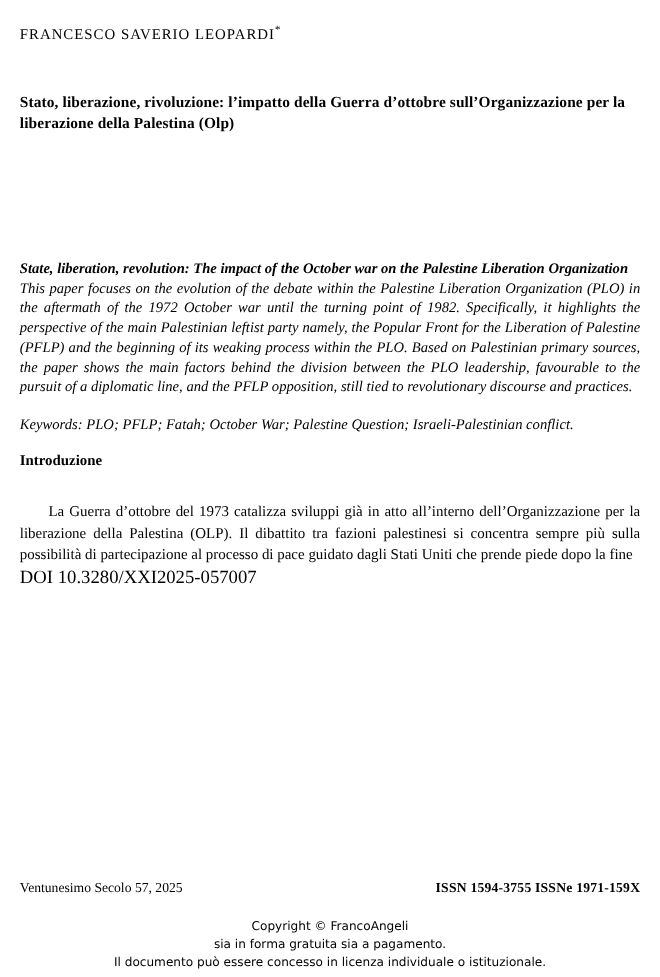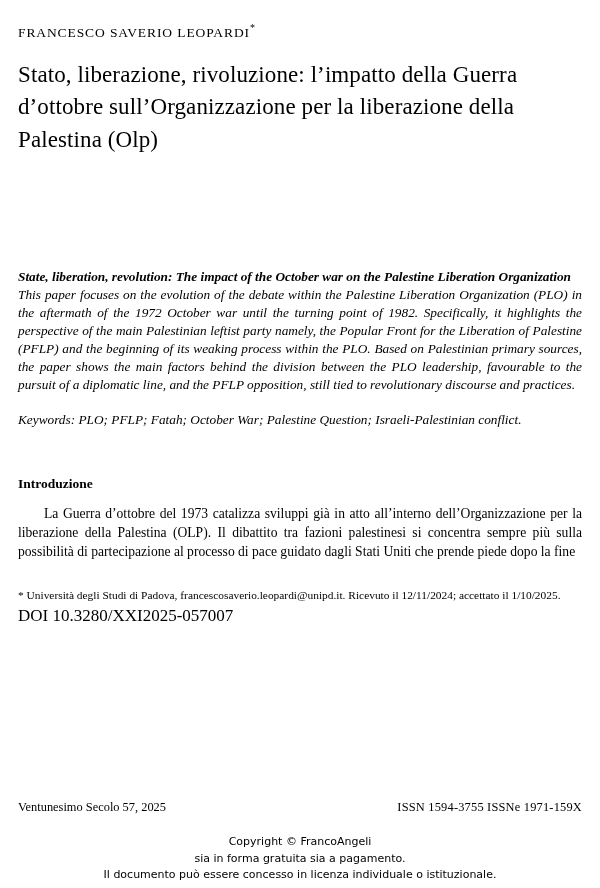--- a/index.html
+++ b/index.html
@@ -26,23 +26,23 @@
     font-size: 13.5px;
     letter-spacing: 0.9px;
     font-variant: normal;
     text-transform: uppercase;
   }
   .author .star {
     font-size: 10px;
     vertical-align: super;
   }
   .title {
-    margin-top: 18px;
-    font-size: 23px;
-    font-weight: normal;
+    margin-top: 44px;
+    font-size: 14px;
+    font-weight: bold;
     line-height: 1.42;
     letter-spacing: 0.1px;
   }
   .abstract-block {
     margin-top: 112px;
   }
   .abs-title {
     font-size: 13.3px;
     font-weight: bold;
     font-style: italic;
@@ -57,26 +57,26 @@
     margin-top: 0px;
   }
   .keywords {
     margin-top: 17px;
     font-size: 13.3px;
     font-style: italic;
     line-height: 1.35;
     text-align: justify;
   }
   .section-head {
-    margin-top: 47px;
+    margin-top: 16px;
     font-size: 13.5px;
     font-weight: bold;
   }
   .body-par {
-    margin-top: 12px;
+    margin-top: 28px;
     font-size: 13.6px;
     line-height: 1.42;
     text-align: justify;
     text-indent: 26px;
   }
   .footnote {
     margin-top: 26px;
     font-size: 11.4px;
     line-height: 1.42;
     text-align: justify;
@@ -90,20 +90,21 @@
     left: 18px;
     right: 18px;
     top: 778px;
     display: flex;
     justify-content: space-between;
     font-size: 12.4px;
     text-align: right;
   }
   .runfoot .right {
     letter-spacing: 0.2px;
+    font-weight: bold;
   }
   .copyright {
     position: absolute;
     left: 0;
     right: 0;
     top: 812px;
     text-align: center;
     font-family: "DejaVu Sans", sans-serif;
     font-size: 11px;
     line-height: 1.5;
@@ -122,21 +123,20 @@
   <div class="abstract-block">
     <div class="abs-title">State, liberation, revolution: The impact of the October war on the Palestine Liberation Organization</div>
     <div class="abs-body">This paper focuses on the evolution of the debate within the Palestine Liberation Organization (PLO) in the aftermath of the 1972 October war until the turning point of 1982. Specifically, it highlights the perspective of the main Palestinian leftist party namely, the Popular Front for the Liberation of Palestine (PFLP) and the beginning of its weaking process within the PLO. Based on Palestinian primary sources, the paper shows the main factors behind the division between the PLO leadership, favourable to the pursuit of a diplomatic line, and the PFLP opposition, still tied to revolutionary discourse and practices.</div>
     <div class="keywords">Keywords: PLO; PFLP; Fatah; October War; Palestine Question; Israeli-Palestinian conflict.</div>
   </div>
 
   <div class="section-head">Introduzione</div>
 
   <div class="body-par">La Guerra d’ottobre del 1973 catalizza sviluppi già in atto all’interno dell’Organizzazione per la liberazione della Palestina (OLP). Il dibattito tra fazioni palestinesi si concentra sempre più sulla possibilità di partecipazione al processo di pace guidato dagli Stati Uniti che prende piede dopo la fine</div>
 
-  <div class="footnote"><span>*</span> <span>Università degli Studi di Padova, francescosaverio.leopardi@unipd.it. Ricevuto il 12/11/2024; accettato il 1/10/2025.</span></div>
   <div class="doi">DOI 10.3280/XXI2025-057007</div>
 
   <div class="runfoot">
     <div class="left">Ventunesimo Secolo 57, 2025</div>
     <div class="right">ISSN 1594-3755 ISSNe 1971-159X</div>
   </div>
 
   <div class="copyright">
     <div>Copyright © FrancoAngeli</div>
     <div>sia in forma gratuita sia a pagamento.</div>

